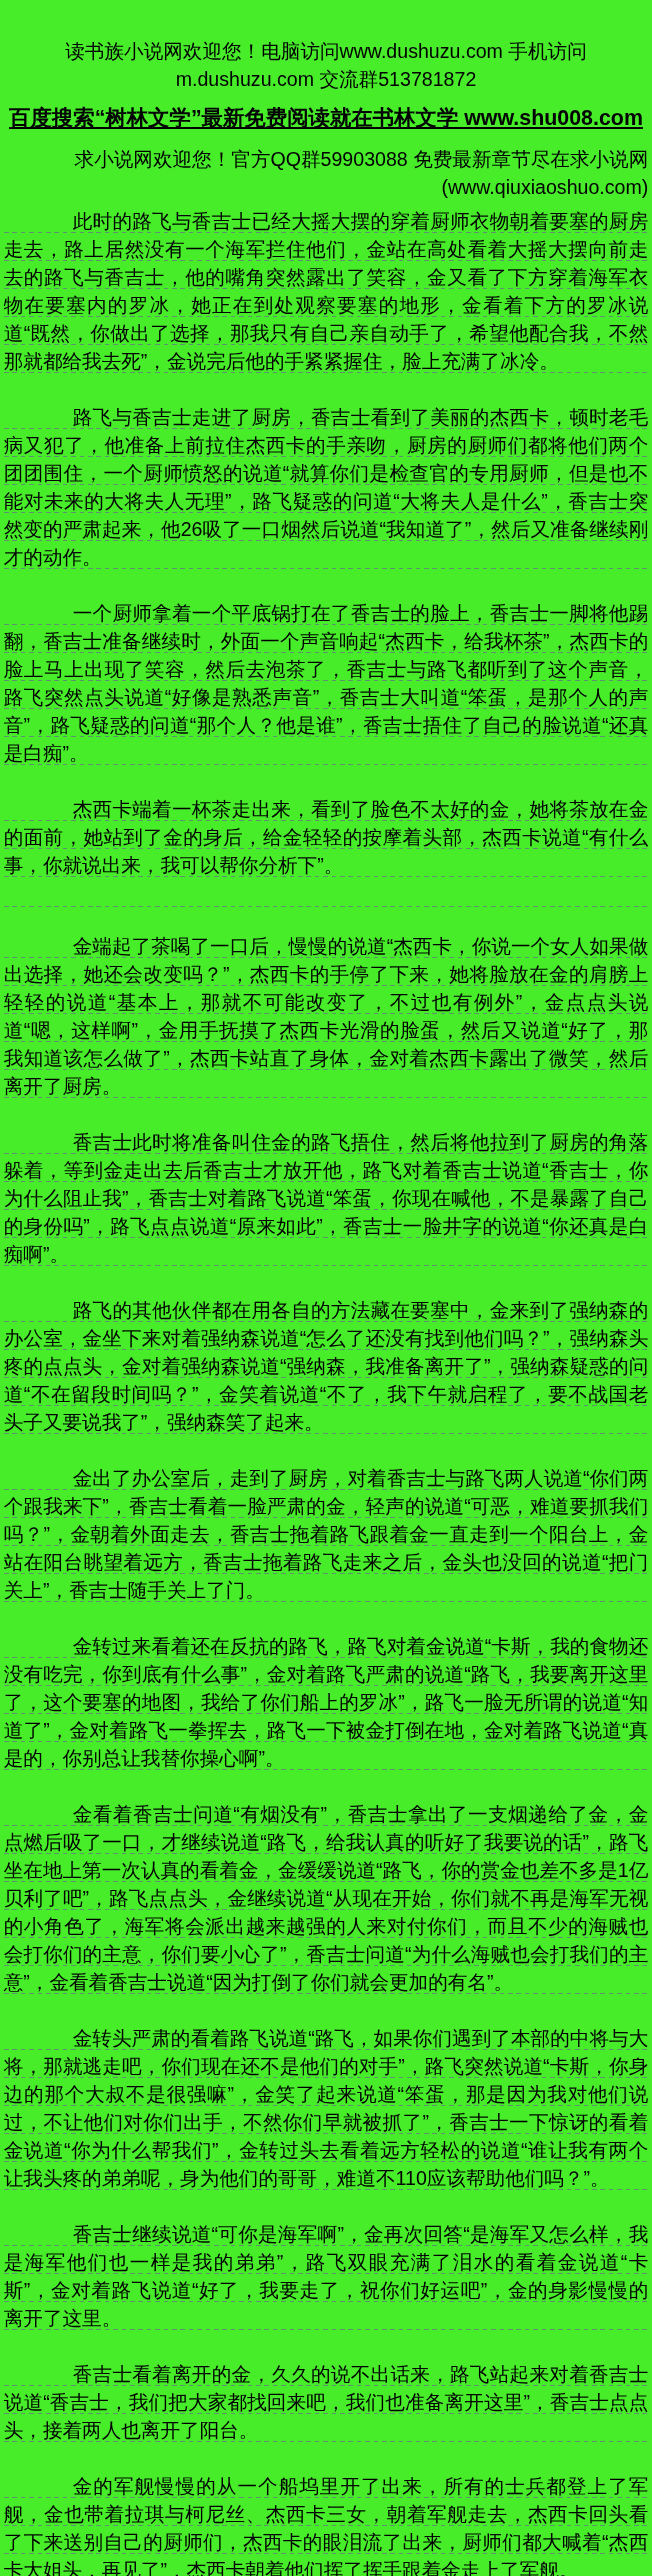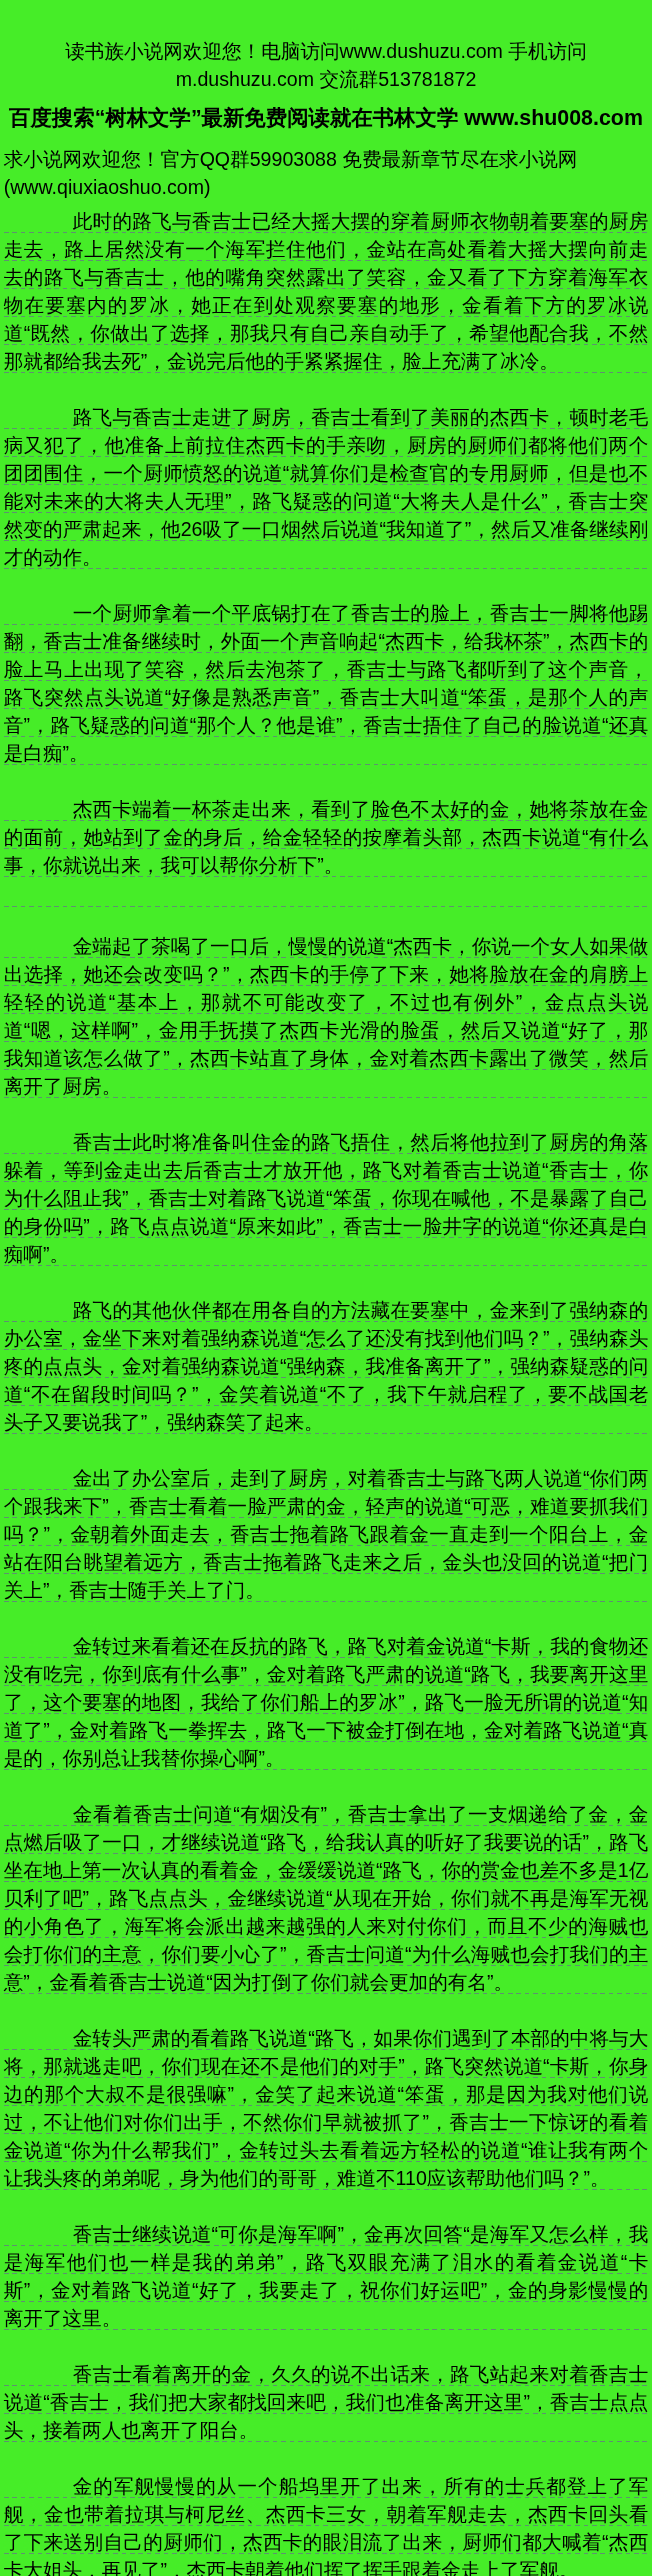--- a/index.html
+++ b/index.html
@@ -8,22 +8,22 @@
     background:#46ED28;
     color:#000;
     font-family:"Liberation Sans","DejaVu Sans",sans-serif;
     font-size:19.6px;
     line-height:28px;
   }
   .wrap { padding:0 3.7px; }
 
   
   .hdr-line1 { margin-top:37px; text-align:center; }
-  .hdr-line2 { margin-top:11.2px; text-align:center; font-weight:bold; font-size:21.4px; }
-  .hdr-line3 { margin:13px 0 5.6px; text-align:left; }
+  .hdr-line2 { margin-top:11.2px; text-align:center; font-weight:bold; font-size:21.4px;text-decoration:underline; }
+  .hdr-line3 { margin:13px 0 5.6px; text-align:right; }
 
   
   p.para {
     text-align:justify;
     text-justify:inter-ideograph;
     text-indent:69px;
     word-break:break-all;
     margin-bottom:28px;
   }
   .blank-line { height:28px; margin:-26px 0 23px 0; }

